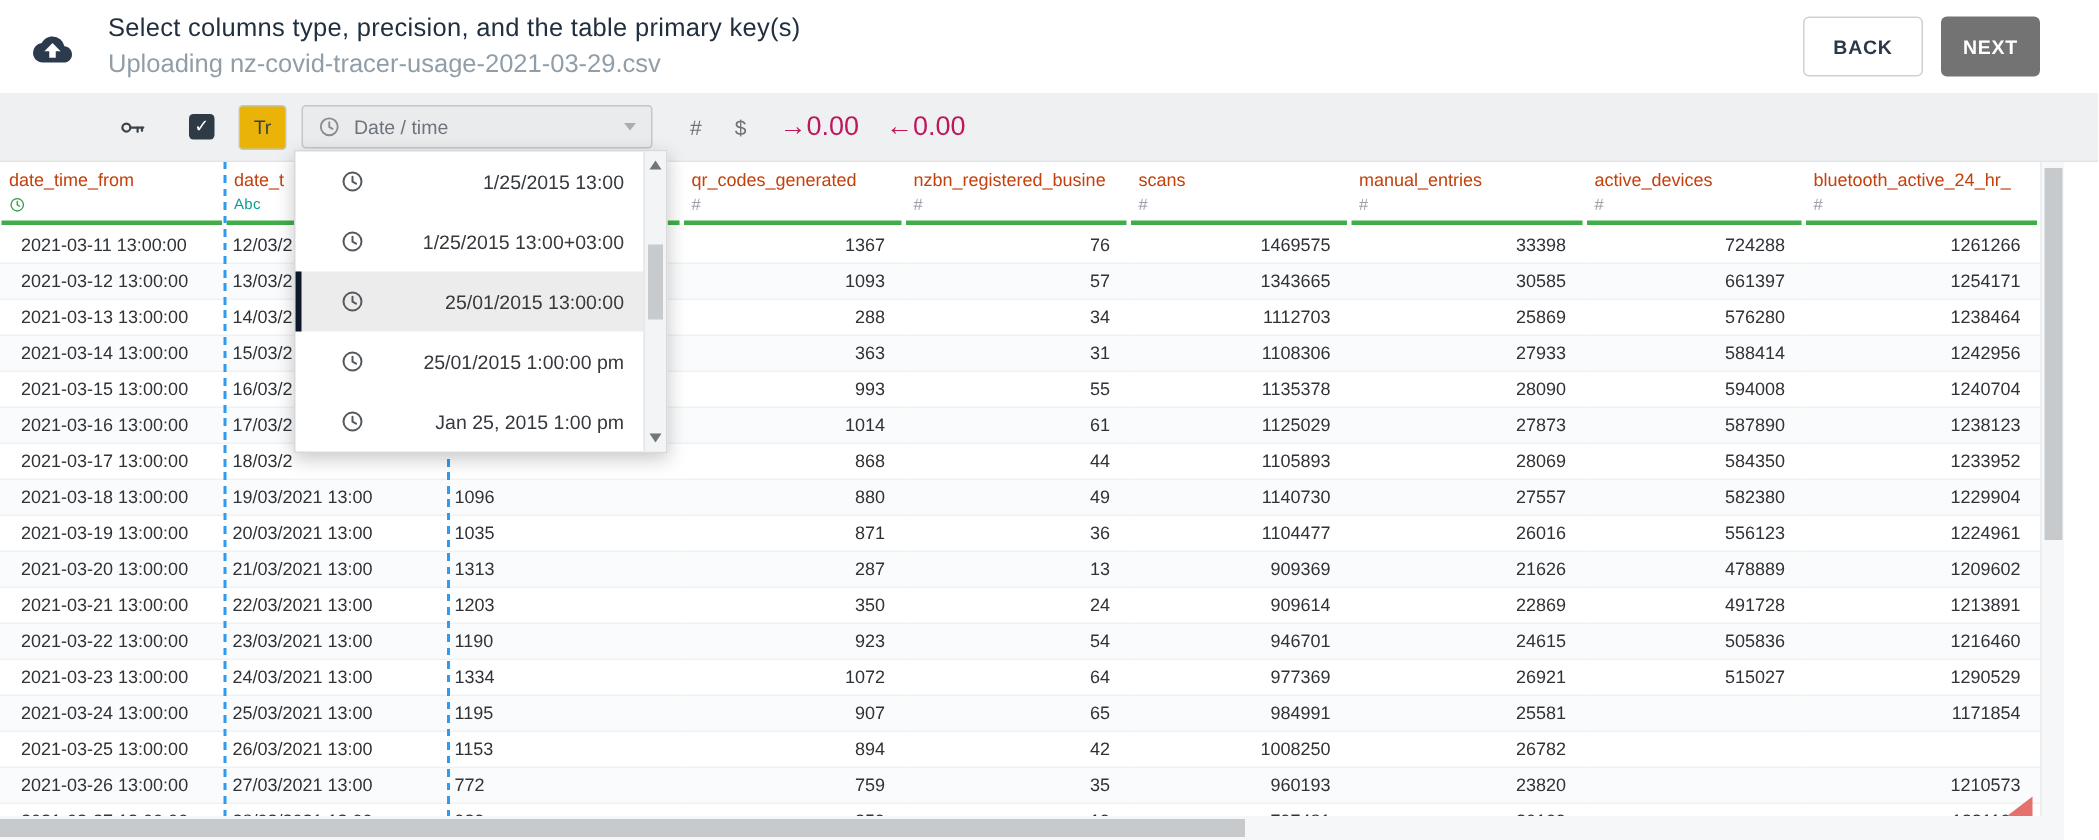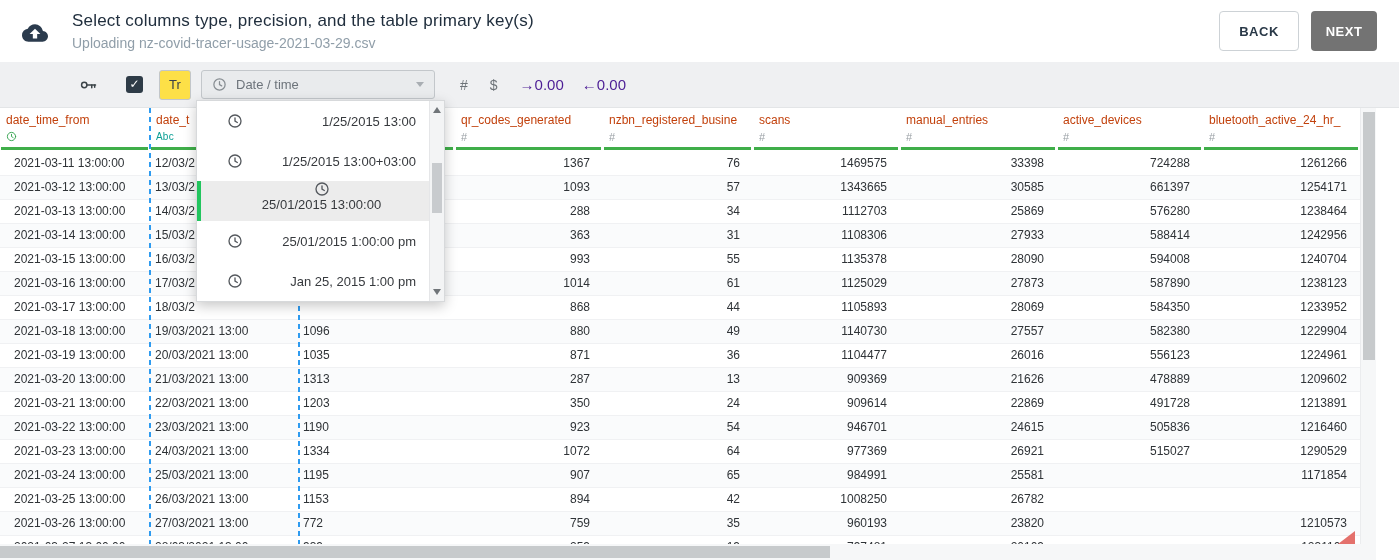--- a/index.html
+++ b/index.html
@@ -1,46 +1,46 @@
 <!DOCTYPE html>
 <html><head>
 <meta charset="utf-8">
 <style>
   html,body{margin:0;padding:0;background:#fff;}
   body{font-family:"Liberation Sans","DejaVu Sans",sans-serif;}
   .app{position:relative;width:1399px;height:560px;background:#fff;overflow:hidden;}
 
   
-  .topbar{position:absolute;top:0;left:0;width:100%;height:62px;display:flex;align-items:center;padding:0 22px 0 20px;box-sizing:border-box;background:#fff;}
+  .topbar{position:absolute;top:0;left:0;width:100%;height:62px;display:flex;align-items:center;padding:0 39px 0 20px;box-sizing:border-box;background:#fff;}
   .cloud{width:30px;height:26px;color:#2b3b4d;flex:0 0 auto;margin-top:4px;}
   .cloud svg{width:100%;height:100%;display:block;fill:currentColor;}
   .titles{margin-left:22px;}
   .title{font-size:17px;font-weight:500;color:#212f3e;letter-spacing:.2px;}
-  .subtitle{font-size:14px;color:#909ea9;margin-top:4px;}
+  .subtitle{font-size:17px;color:#909ea9;margin-top:4px;}
   .actions{margin-left:auto;display:flex;gap:12px;}
   .btn{height:40px;border-radius:4px;font-size:13px;font-weight:700;letter-spacing:.5px;cursor:pointer;font-family:inherit;}
   .btn.back{width:80px;background:#fff;border:1px solid #cdd2d6;color:#2a3948;}
   .btn.next{width:66px;background:#737373;border:none;color:#fff;}
 
   
   .toolbar{position:absolute;top:62px;left:0;width:100%;height:46px;background:#eff0f2;display:flex;align-items:center;box-sizing:border-box;padding-left:78px;border-bottom:1px solid #e3e5e7;}
   .tb-key{width:20px;height:20px;color:#3c4449;margin-right:28px;cursor:pointer;}
   .tb-key svg{width:100%;height:100%;display:block;}
   .tb-key svg *{fill:none;stroke:currentColor;stroke-width:1.8;stroke-linecap:round;}
   .tb-check{width:17px;height:17px;background:#2e3b47;border-radius:3px;color:#fff;font-size:12px;line-height:17px;text-align:center;margin-right:16px;cursor:pointer;flex:0 0 auto;}
-  .tb-tr{width:32px;height:30px;border:1px solid #c2c6ca;background:#fde047;border-radius:3px;font-size:13px;color:#3a4147;margin-right:10px;font-family:inherit;cursor:pointer;}
+  .tb-tr{width:32px;height:30px;border:1px solid #c2c6ca;background:#eab308;border-radius:3px;font-size:13px;color:#3a4147;margin-right:10px;font-family:inherit;cursor:pointer;}
   .tb-dd{width:234px;height:29px;border:1px solid #c3c7cb;background:#e9ebed;border-radius:3px;display:flex;align-items:center;padding:0 10px;box-sizing:border-box;margin-right:25px;cursor:pointer;}
   .icon-clock{display:inline-block;}
   .clock-svg{width:100%;height:100%;display:block;}
   .clock-svg *{fill:none;stroke:currentColor;stroke-width:2;stroke-linecap:round;}
   .tb-dd .clock{width:15px;height:15px;color:#878d92;flex:0 0 auto;}
   .tb-dd .val{margin-left:9px;font-size:13px;color:#6d747b;}
   .chev{margin-left:auto;width:0;height:0;border-left:4px solid transparent;border-right:4px solid transparent;border-top:5px solid #a9aeb3;}
   .tb-sym{font-size:14px;color:#6d7378;margin-right:22px;cursor:pointer;}
-  .tb-dec{font-size:15px;color:#4c1d95;margin-right:18px;cursor:pointer;}
+  .tb-dec{font-size:18px;color:#be185d;margin-right:18px;cursor:pointer;}
 
   
   .table-wrap{position:absolute;top:108px;left:0;z-index:1;}
   table.grid{border-collapse:collapse;table-layout:fixed;width:1360px;}
   .grid th{position:relative;height:44px;vertical-align:top;text-align:left;font-weight:400;padding:5px 0 0 6px;box-sizing:border-box;cursor:pointer;}
   .col-name{font-size:12px;color:#c2410c;white-space:nowrap;overflow:hidden;}
   .col-type{margin-top:3px;font-size:10px;height:13px;display:flex;align-items:center;}
   .col-type.number{color:#9ba1a6;font-size:11px;}
   .col-type.text{color:#0a9e94;letter-spacing:.2px;}
   .col-type.datetime{color:#2fa14c;}
@@ -52,21 +52,21 @@
   td.col1{padding-left:14px;}
   td.col3{padding-left:4px;}
   td.al-right{text-align:right;padding-right:13px;}
 
   
   .sel-line{position:absolute;top:108px;height:436px;width:2px;z-index:3;background:repeating-linear-gradient(to bottom,#2e9bf0 0 5px,transparent 5px 9px);}
 
   
   .menu{position:absolute;top:100px;left:196px;width:249px;height:202px;background:#fff;border:1px solid #d7d9db;box-shadow:0 4px 12px rgba(0,0,0,.22);z-index:9;box-sizing:border-box;}
   .dd-item{height:40px;display:flex;align-items:center;padding:0 28px 0 30px;cursor:pointer;}
-  .dd-item.selected{background:#ececec;border-left:4px solid #22c55e;padding-left:26px;flex-direction:column;}
+  .dd-item.selected{background:#ececec;border-left:4px solid #0f172a;padding-left:26px;}
   .dd-clock{width:16px;height:16px;color:#55595e;flex:0 0 auto;}
   .dd-label{flex:1;text-align:right;font-size:13px;color:#36393d;}
   .dd-scroll{position:absolute;top:0;right:0;bottom:0;width:15px;background:#f3f4f5;border-left:1px solid #e5e6e8;box-sizing:border-box;cursor:pointer;}
   .tri-up{position:absolute;top:6px;left:3px;width:0;height:0;border-left:4px solid transparent;border-right:4px solid transparent;border-bottom:6px solid #707579;}
   .tri-down{position:absolute;bottom:6px;left:3px;width:0;height:0;border-left:4px solid transparent;border-right:4px solid transparent;border-top:6px solid #707579;}
   .dd-thumb{position:absolute;top:62px;left:2px;width:10px;height:50px;background:#c8cbce;}
 
   
   .v-scroll{position:absolute;top:108px;left:1360px;width:16px;height:436px;background:#f6f7f8;border-left:1px solid #ebecee;box-sizing:border-box;cursor:pointer;z-index:4;}
   .v-thumb{position:absolute;top:4px;left:2px;width:12px;height:248px;background:#c7cacc;}

